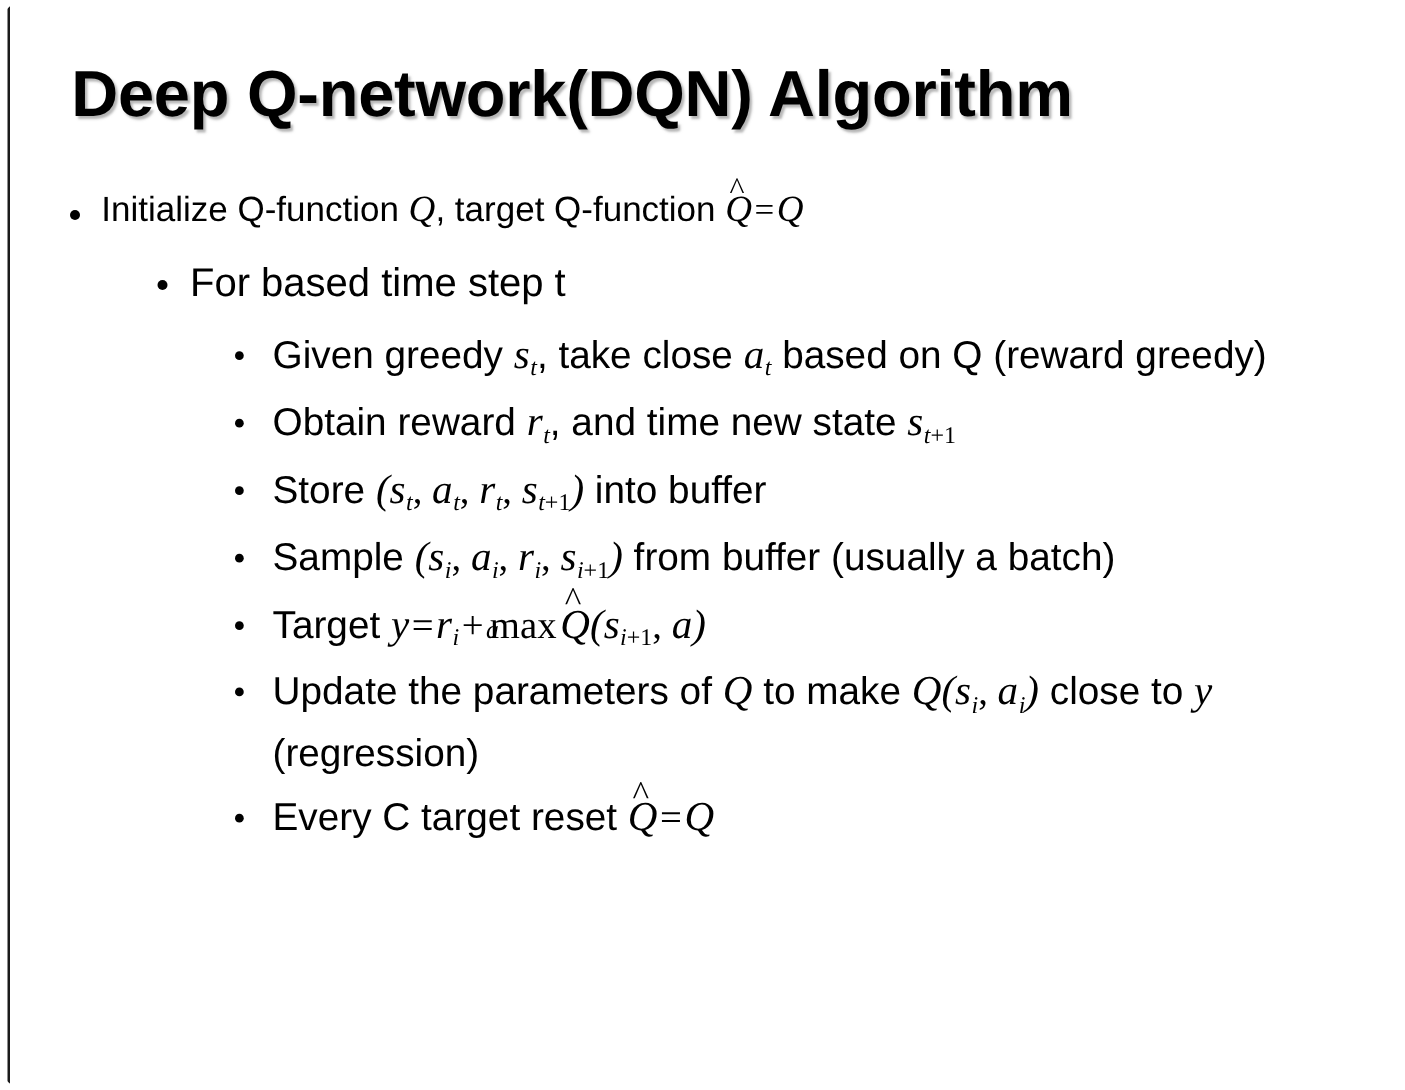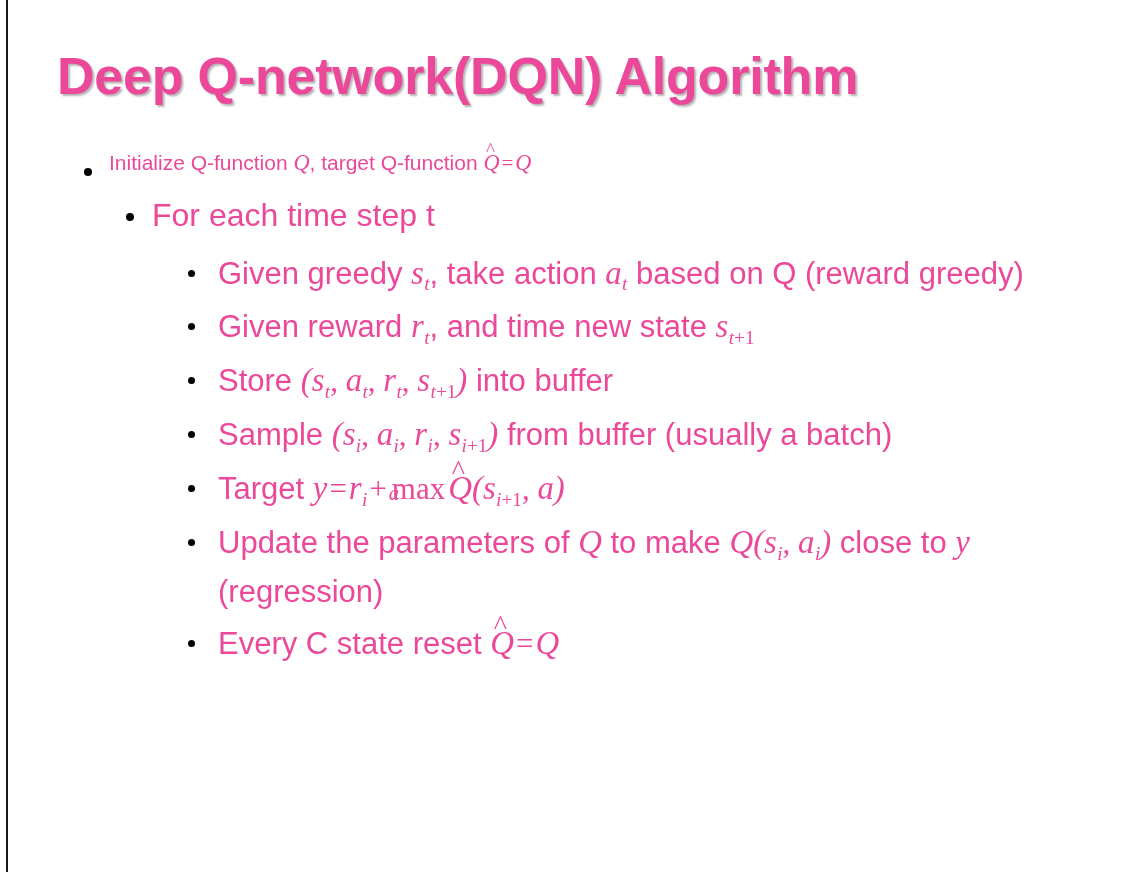--- a/index.html
+++ b/index.html
@@ -7,22 +7,23 @@
     padding: 0;
     background: #ffffff;
   }
   .slide {
     position: relative;
     width: 1124px;
     height: 872px;
     background: #ffffff;
     overflow: hidden;
     font-family: "Liberation Sans", sans-serif;
-    color: #ec4899;
+    color: #000000;
     box-sizing: border-box;
+    border-radius: 22px;
   }
   
   .slide-left-border {
     position: absolute;
     left: 6px;
     top: 0;
     width: 2px;
     height: 872px;
     background: #1a1a1a;
   }
@@ -63,22 +64,22 @@
     display: block;
     border-radius: 50%;
     background: #000;
   }
   .bullet-row .txt {
     flex: 1 1 auto;
   }
 
   
   .lvl1 {
-    padding-left: 84px;
-    font-size: 21px;
+    padding-left: 56px;
+    font-size: 28px;
     margin-bottom: 11px;
   }
   .lvl1 .dot { width: 25px; padding-top: 22px; }
   .lvl1 .dot::before { width: 8px; height: 8px; }
   .lvl1 .txt { max-width: 1000px; }
 
   
   .lvl2 {
     padding-left: 126px;
     font-size: 32px;
@@ -167,31 +168,31 @@
   <div class="body-area">
 
     <div class="bullet-row lvl1">
       <span class="dot"></span>
       <span class="txt"><span>Initialize Q-function </span><span class="mathvar">Q</span><span>, target Q-function </span><span class="hat mathvar"><span class="hatmark">^</span><span>Q</span></span><span class="mathop">=</span><span class="mathvar">Q</span></span>
     </div>
 
 
     <div class="bullet-row lvl2">
       <span class="dot"></span>
-      <span class="txt">For each time step t</span>
-    </div>
-
-    <div class="bullet-row lvl3">
-      <span class="dot"></span>
-      <span class="txt"><span>Given greedy </span><span class="mathvar">s</span><span class="sub">t</span><span>, take action </span><span class="mathvar">a</span><span class="sub">t</span><span> based on Q (reward greedy)</span></span>
-    </div>
-
-    <div class="bullet-row lvl3">
-      <span class="dot"></span>
-      <span class="txt"><span>Given reward </span><span class="mathvar">r</span><span class="sub">t</span><span>, and time new state </span><span class="mathvar">s</span><span class="sub"><span>t</span><span class="up">+1</span></span></span>
+      <span class="txt">For based time step t</span>
+    </div>
+
+    <div class="bullet-row lvl3">
+      <span class="dot"></span>
+      <span class="txt"><span>Given greedy </span><span class="mathvar">s</span><span class="sub">t</span><span>, take close </span><span class="mathvar">a</span><span class="sub">t</span><span> based on Q (reward greedy)</span></span>
+    </div>
+
+    <div class="bullet-row lvl3">
+      <span class="dot"></span>
+      <span class="txt"><span>Obtain reward </span><span class="mathvar">r</span><span class="sub">t</span><span>, and time new state </span><span class="mathvar">s</span><span class="sub"><span>t</span><span class="up">+1</span></span></span>
     </div>
 
     <div class="bullet-row lvl3">
       <span class="dot"></span>
       <span class="txt"><span>Store </span><span class="mathvar">(</span><span class="mathvar">s</span><span class="sub">t</span><span class="mathrm">, </span><span class="mathvar">a</span><span class="sub">t</span><span class="mathrm">, </span><span class="mathvar">r</span><span class="sub">t</span><span class="mathrm">, </span><span class="mathvar">s</span><span class="sub"><span>t</span><span class="up">+1</span></span><span class="mathvar">)</span><span> into buffer</span></span>
     </div>
 
     <div class="bullet-row lvl3">
       <span class="dot"></span>
       <span class="txt"><span>Sample </span><span class="mathvar">(</span><span class="mathvar">s</span><span class="sub">i</span><span class="mathrm">, </span><span class="mathvar">a</span><span class="sub">i</span><span class="mathrm">, </span><span class="mathvar">r</span><span class="sub">i</span><span class="mathrm">, </span><span class="mathvar">s</span><span class="sub"><span>i</span><span class="up">+1</span></span><span class="mathvar">)</span><span> from buffer (usually a batch)</span></span>
@@ -202,17 +203,17 @@
       <span class="txt"><span>Target </span><span class="mathvar">y</span><span class="mathop">=</span><span class="mathvar">r</span><span class="sub">i</span><span class="mathop">+</span><span class="maxop"><span>max</span><span class="under">a</span></span><span class="hat mathvar"><span class="hatmark">^</span><span>Q</span></span><span class="mathvar">(</span><span class="mathvar">s</span><span class="sub"><span>i</span><span class="up">+1</span></span><span class="mathrm">, </span><span class="mathvar">a</span><span class="mathvar">)</span></span>
     </div>
 
     <div class="bullet-row lvl3">
       <span class="dot"></span>
       <span class="txt"><span>Update the parameters of </span><span class="mathvar">Q</span><span> to make </span><span class="mathvar">Q</span><span class="mathvar">(</span><span class="mathvar">s</span><span class="sub">i</span><span class="mathrm">, </span><span class="mathvar">a</span><span class="sub">i</span><span class="mathvar">)</span><span> close to </span><span class="mathvar">y</span><span> (regression)</span></span>
     </div>
 
     <div class="bullet-row lvl3">
       <span class="dot"></span>
-      <span class="txt"><span>Every C state reset </span><span class="hat mathvar"><span class="hatmark">^</span><span>Q</span></span><span class="mathop">=</span><span class="mathvar">Q</span></span>
+      <span class="txt"><span>Every C target reset </span><span class="hat mathvar"><span class="hatmark">^</span><span>Q</span></span><span class="mathop">=</span><span class="mathvar">Q</span></span>
     </div>
 
   </div>
 </div>
 
 </body></html>

